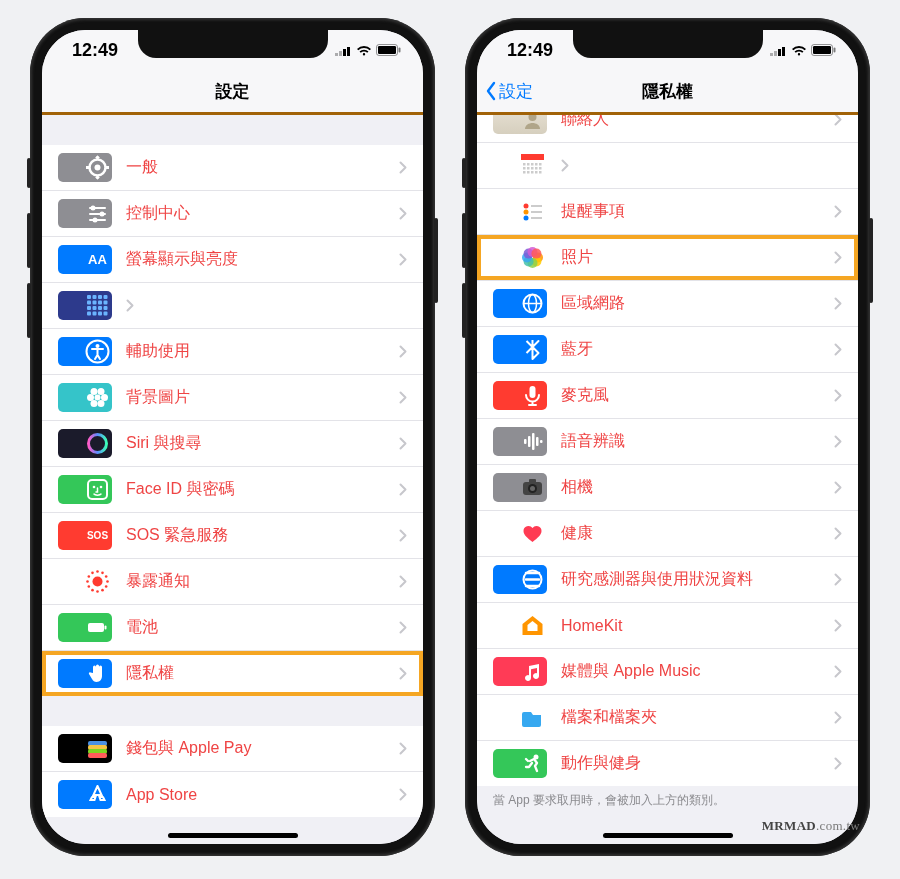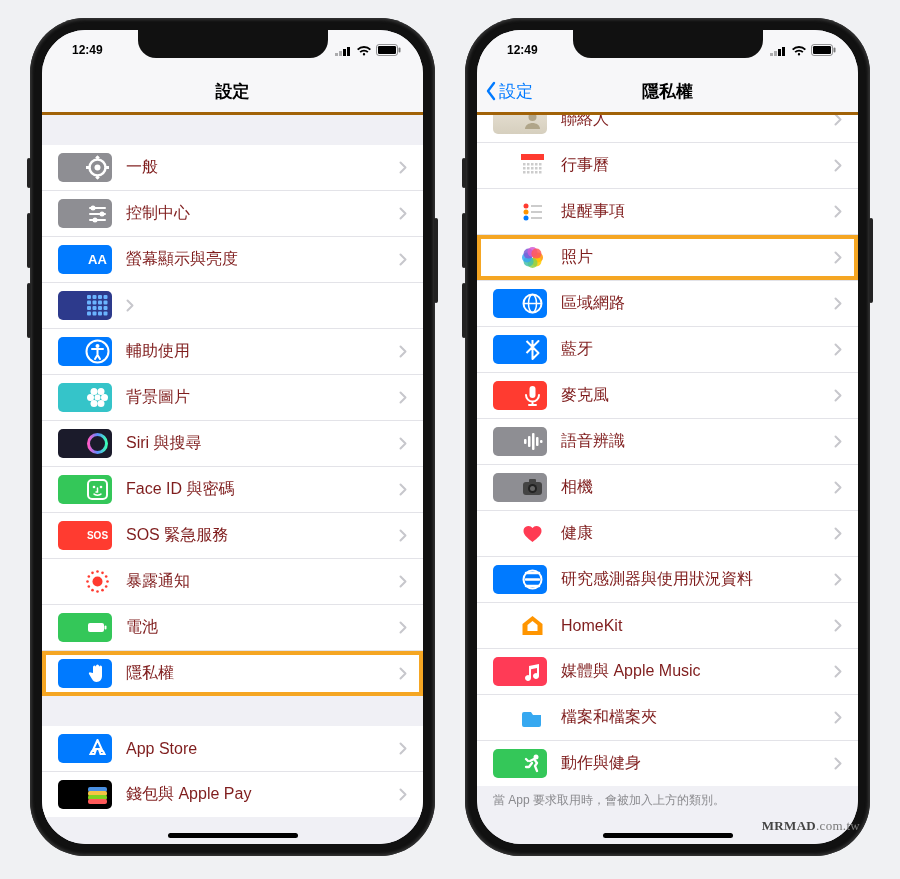--- a/index.html
+++ b/index.html
@@ -33,21 +33,21 @@
     overflow:hidden;
     position:relative;
   }
   .notch{
     position:absolute;top:0;left:50%;transform:translateX(-50%);
     width:190px;height:28px;background:#111;border-radius:0 0 18px 18px;
     z-index:10;
   }
   .status-bar{
     height:40px;display:flex;justify-content:space-between;align-items:center;
-    padding:0 22px 0 30px;font-weight:600;font-size:12px;color:#000;
+    padding:0 22px 0 30px;font-weight:600;font-size:18px;color:#000;
     background:#f7f7f9;
   }
   .status-right{display:flex;gap:4px;align-items:center;}
   
   .navbar{
     height:42px;display:flex;align-items:center;justify-content:center;
     background:#f7f7f9;border-bottom:3px solid #a16207;
     position:relative;font-size:17px;font-weight:600;
   }
   .navbar .back{
@@ -61,21 +61,21 @@
   .row{
     display:flex;align-items:center;gap:14px;
     padding:8px 16px 8px 16px;
     background:#fff;
     border-bottom:1px solid #e3e3e8;
     position:relative;
     font-size:16px;
     min-height:28px;
   }
   .row:last-child{border-bottom:none;}
-  .row .label{flex:1;color:#7f1d1d;}
+  .row .label{flex:1;color:#ef4444;}
   .ico{
     width:29px;height:29px;border-radius:5px;
     display:flex;align-items:center;justify-content:center;
     font-size:16px;color:#fff;font-weight:600;flex-shrink:0;padding-left:25px;
   }
   .highlight{box-shadow:inset 0 0 0 4px #f5a623;}
   .footer-text{font-size:12px;color:#8a8a8e;padding:6px 16px;}
   .home-ind{position:absolute;bottom:6px;left:50%;transform:translateX(-50%);width:130px;height:5px;background:#000;border-radius:3px;}
   .watermark{position:absolute;right:40px;bottom:45px;color:#7a7a7a;font-size:13px;letter-spacing:0.3px;font-family:Liberation Serif, serif;}
   .watermark b{color:#444;font-weight:700;}
@@ -328,43 +328,43 @@
               </span>
     <span class="label">隱私權</span>
     <svg width="8" height="13">
                 <path d="M1.5 1.5l5 5-5 5" stroke="#c7c7cc" stroke-width="2" fill="none" stroke-linecap="round" stroke-linejoin="round"></path>
               </svg>
   </div>
           </div>
           <div class="group">
             <div class="row">
     <span>
-                <div class="ico" style="background:#007aff">
-                  <svg width="29" height="29">
-                    <path d="M14.5 6l-5 11h3l-1 3h-4l1.5-3M14.5 6l5 11h-3l1 3h4l-1.5-3M11 15h7" stroke="#fff" stroke-width="2" fill="none" stroke-linecap="round"></path>
-                  </svg>
-                </div>
-              </span>
-    <span class="label">App Store</span>
-    <svg width="8" height="13">
-                <path d="M1.5 1.5l5 5-5 5" stroke="#c7c7cc" stroke-width="2" fill="none" stroke-linecap="round" stroke-linejoin="round"></path>
-              </svg>
-  </div>
-            <div class="row">
-    <span>
                 <div class="ico" style="background:#000000">
                   <svg width="29" height="29">
                     <rect x="5" y="7" width="19" height="5" rx="2" fill="#4a90e2"></rect>
                     <rect x="5" y="11" width="19" height="5" rx="2" fill="#f5c444"></rect>
                     <rect x="5" y="15" width="19" height="5" rx="2" fill="#7ed321"></rect>
                     <rect x="5" y="19" width="19" height="5" rx="2" fill="#ff5a5a"></rect>
                   </svg>
                 </div>
               </span>
     <span class="label">錢包與 Apple Pay</span>
+    <svg width="8" height="13">
+                <path d="M1.5 1.5l5 5-5 5" stroke="#c7c7cc" stroke-width="2" fill="none" stroke-linecap="round" stroke-linejoin="round"></path>
+              </svg>
+  </div>
+            <div class="row">
+    <span>
+                <div class="ico" style="background:#007aff">
+                  <svg width="29" height="29">
+                    <path d="M14.5 6l-5 11h3l-1 3h-4l1.5-3M14.5 6l5 11h-3l1 3h4l-1.5-3M11 15h7" stroke="#fff" stroke-width="2" fill="none" stroke-linecap="round"></path>
+                  </svg>
+                </div>
+              </span>
+    <span class="label">App Store</span>
     <svg width="8" height="13">
                 <path d="M1.5 1.5l5 5-5 5" stroke="#c7c7cc" stroke-width="2" fill="none" stroke-linecap="round" stroke-linejoin="round"></path>
               </svg>
   </div>
           </div>
         </div>
       <div class="home-ind"></div>
     </div>
   </div>
 
@@ -444,21 +444,20 @@
                     <rect x="17" y="16" width="2.5" height="2.5" fill="#ccc"></rect>
                     <rect x="21" y="16" width="2.5" height="2.5" fill="#ccc"></rect>
                     <rect x="5" y="20" width="2.5" height="2.5" fill="#ccc"></rect>
                     <rect x="9" y="20" width="2.5" height="2.5" fill="#ccc"></rect>
                     <rect x="13" y="20" width="2.5" height="2.5" fill="#ccc"></rect>
                     <rect x="17" y="20" width="2.5" height="2.5" fill="#ccc"></rect>
                     <rect x="21" y="20" width="2.5" height="2.5" fill="#ccc"></rect>
                   </svg>
                 </div>
               </span>
-    <span class="label">行事曆</span>
     <svg width="8" height="13">
                 <path d="M1.5 1.5l5 5-5 5" stroke="#c7c7cc" stroke-width="2" fill="none" stroke-linecap="round" stroke-linejoin="round"></path>
               </svg>
   </div>
             <div class="row">
     <span>
                 <div class="ico" style="background:#ffffff">
                   <svg width="29" height="29">
                     <circle cx="8" cy="9" r="2.5" fill="#ff3b30"></circle>
                     <circle cx="8" cy="15" r="2.5" fill="#ff9500"></circle>

